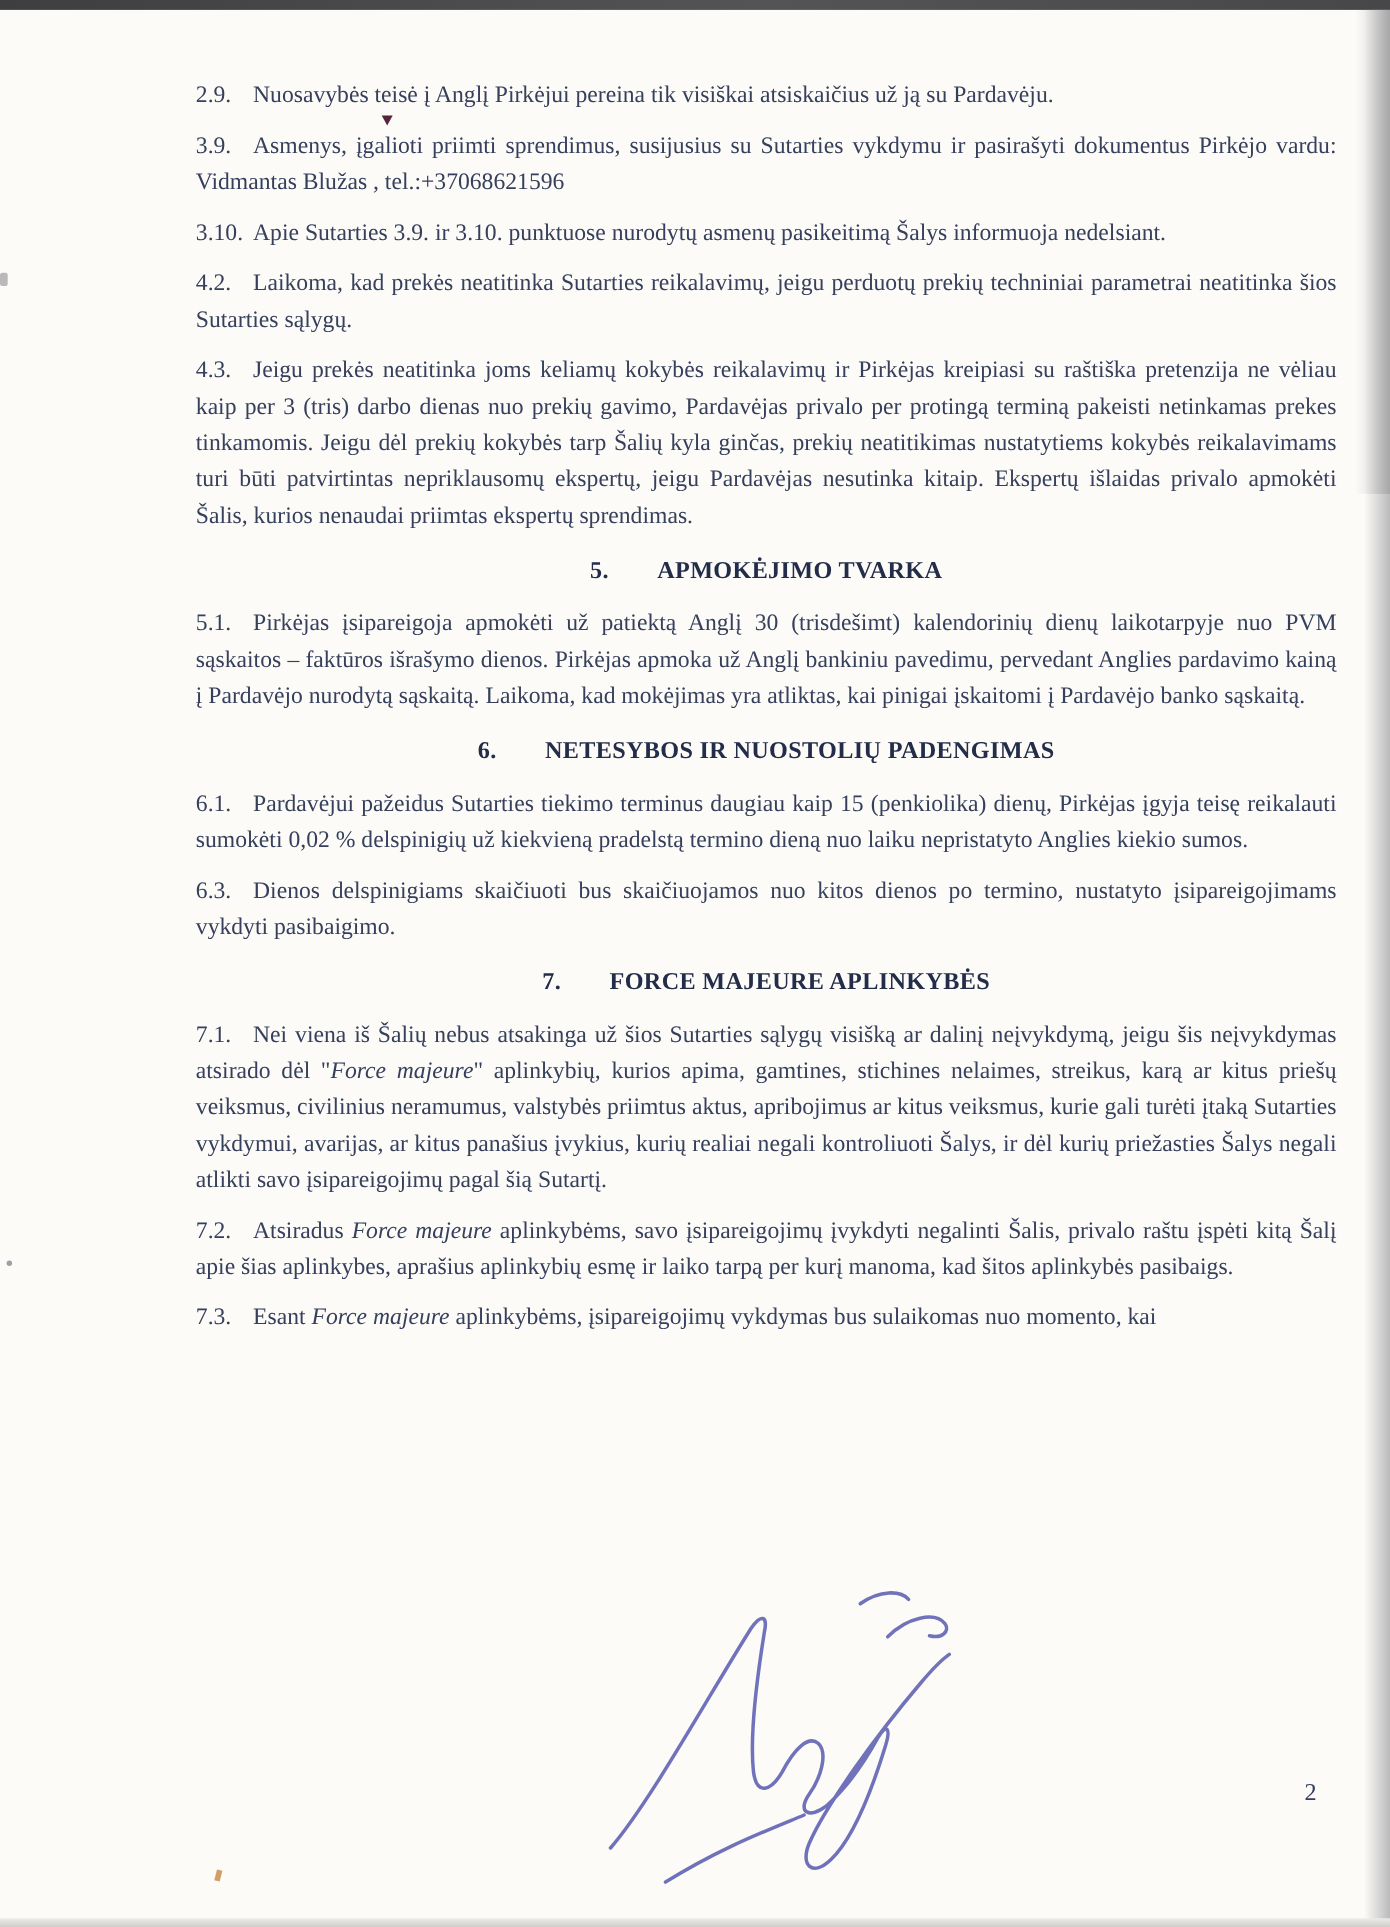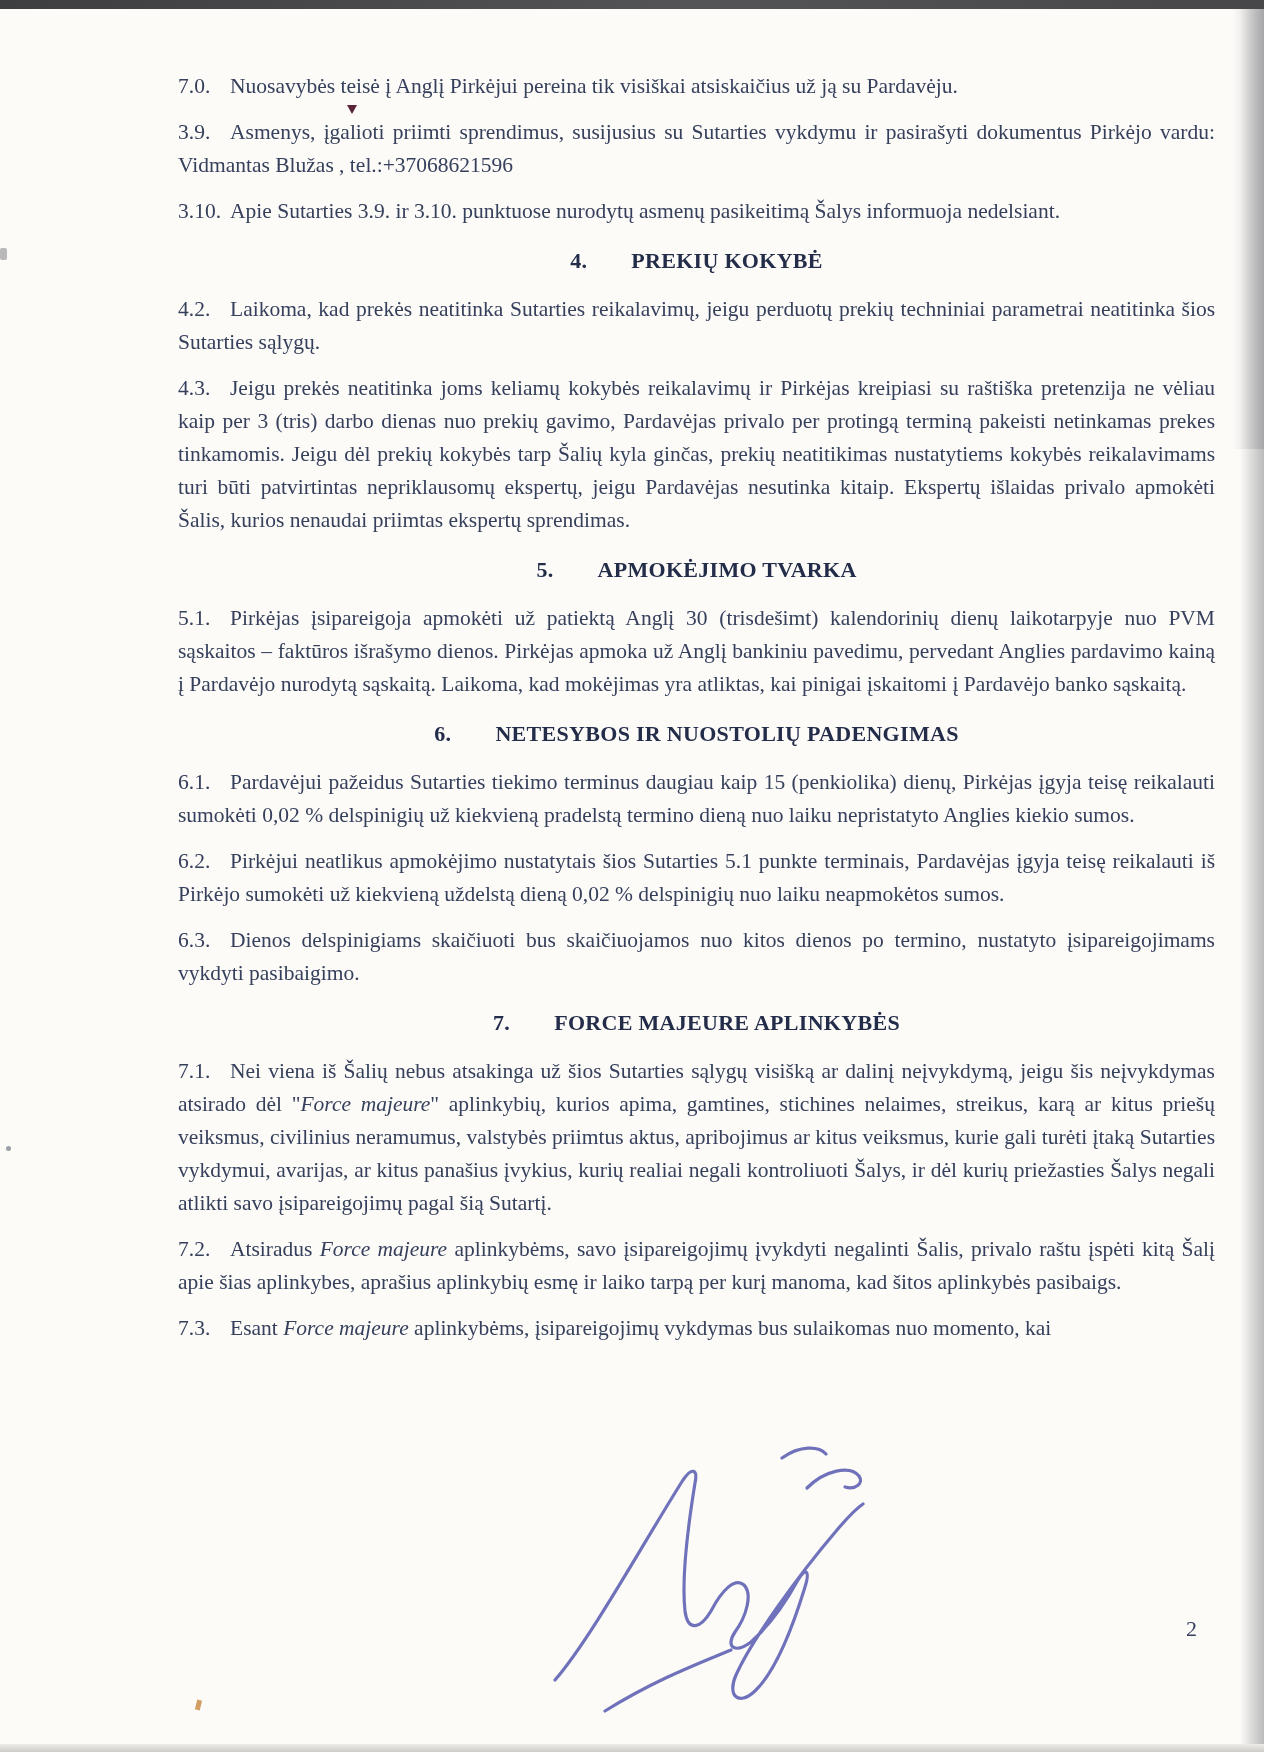--- a/index.html
+++ b/index.html
@@ -82,44 +82,42 @@
   <div class="edge-right"></div>
   <div class="edge-right-top"></div>
   <div class="edge-bottom"></div>
   <div class="ink-mark"></div>
   <div class="speck-a"></div>
   <div class="speck-b"></div>
   <div class="speck-c"></div>
 
   <div class="content">
 
-    <p class="clause"><span class="num">7.0.</span><span>Nuosavybės teisė į Anglį Pirkėjui pereina tik visiškai atsiskaičius už ją su Pardavėju.</span></p>
+    <p class="clause"><span class="num">2.9.</span><span>Nuosavybės teisė į Anglį Pirkėjui pereina tik visiškai atsiskaičius už ją su Pardavėju.</span></p>
 
 
     <p class="clause"><span class="num">3.9.</span><span>Asmenys, įgalioti priimti sprendimus, susijusius su Sutarties vykdymu ir pasirašyti dokumentus Pirkėjo vardu: Vidmantas Blužas , tel.:+37068621596</span></p>
 
     <p class="clause"><span class="num">3.10.</span><span>Apie Sutarties 3.9. ir 3.10. punktuose nurodytų asmenų pasikeitimą Šalys informuoja nedelsiant.</span></p>
 
-    <div class="heading"><span class="hnum">4.</span><span>PREKIŲ KOKYBĖ</span></div>
 
 
     <p class="clause"><span class="num">4.2.</span><span>Laikoma, kad prekės neatitinka Sutarties reikalavimų, jeigu perduotų prekių techniniai parametrai neatitinka šios Sutarties sąlygų.</span></p>
 
     <p class="clause"><span class="num">4.3.</span><span>Jeigu prekės neatitinka joms keliamų kokybės reikalavimų ir Pirkėjas kreipiasi su raštiška pretenzija ne vėliau kaip per 3 (tris) darbo dienas nuo prekių gavimo, Pardavėjas privalo per protingą terminą pakeisti netinkamas prekes tinkamomis. Jeigu dėl prekių kokybės tarp Šalių kyla ginčas, prekių neatitikimas nustatytiems kokybės reikalavimams turi būti patvirtintas nepriklausomų ekspertų, jeigu Pardavėjas nesutinka kitaip. Ekspertų išlaidas privalo apmokėti Šalis, kurios nenaudai priimtas ekspertų sprendimas.</span></p>
 
 
     <div class="heading"><span class="hnum">5.</span><span>APMOKĖJIMO TVARKA</span></div>
 
     <p class="clause"><span class="num">5.1.</span><span>Pirkėjas įsipareigoja apmokėti už patiektą Anglį 30 (trisdešimt) kalendorinių dienų laikotarpyje nuo PVM sąskaitos – faktūros išrašymo dienos. Pirkėjas apmoka už Anglį bankiniu pavedimu, pervedant Anglies pardavimo kainą į Pardavėjo nurodytą sąskaitą. Laikoma, kad mokėjimas yra atliktas, kai pinigai įskaitomi į Pardavėjo banko sąskaitą.</span></p>
 
     <div class="heading"><span class="hnum">6.</span><span>NETESYBOS IR NUOSTOLIŲ PADENGIMAS</span></div>
 
     <p class="clause"><span class="num">6.1.</span><span>Pardavėjui pažeidus Sutarties tiekimo terminus daugiau kaip 15 (penkiolika) dienų, Pirkėjas įgyja teisę reikalauti sumokėti 0,02 % delspinigių už kiekvieną pradelstą termino dieną nuo laiku nepristatyto Anglies kiekio sumos.</span></p>
 
-    <p class="clause"><span class="num">6.2.</span><span>Pirkėjui neatlikus apmokėjimo nustatytais šios Sutarties 5.1 punkte terminais, Pardavėjas įgyja teisę reikalauti iš Pirkėjo sumokėti už kiekvieną uždelstą dieną 0,02 % delspinigių nuo laiku neapmokėtos sumos.</span></p>
 
     <p class="clause"><span class="num">6.3.</span><span>Dienos delspinigiams skaičiuoti bus skaičiuojamos nuo kitos dienos po termino, nustatyto įsipareigojimams vykdyti pasibaigimo.</span></p>
 
     <div class="heading"><span class="hnum">7.</span><span>FORCE MAJEURE APLINKYBĖS</span></div>
 
     <p class="clause"><span class="num">7.1.</span><span>Nei viena iš Šalių nebus atsakinga už šios Sutarties sąlygų visišką ar dalinį neįvykdymą, jeigu šis neįvykdymas atsirado dėl "</span><i>Force majeure</i><span>" aplinkybių, kurios apima, gamtines, stichines nelaimes, streikus, karą ar kitus priešų veiksmus, civilinius neramumus, valstybės priimtus aktus, apribojimus ar kitus veiksmus, kurie gali turėti įtaką Sutarties vykdymui, avarijas, ar kitus panašius įvykius, kurių realiai negali kontroliuoti Šalys, ir dėl kurių priežasties Šalys negali atlikti savo įsipareigojimų pagal šią Sutartį.</span></p>
 
     <p class="clause"><span class="num">7.2.</span><span>Atsiradus </span><i>Force majeure</i><span> aplinkybėms, savo įsipareigojimų įvykdyti negalinti Šalis, privalo raštu įspėti kitą Šalį apie šias aplinkybes, aprašius aplinkybių esmę ir laiko tarpą per kurį manoma, kad šitos aplinkybės pasibaigs.</span></p>
 
     <p class="clause"><span class="num">7.3.</span><span>Esant </span><i>Force majeure</i><span> aplinkybėms, įsipareigojimų vykdymas bus sulaikomas nuo momento, kai</span></p>

